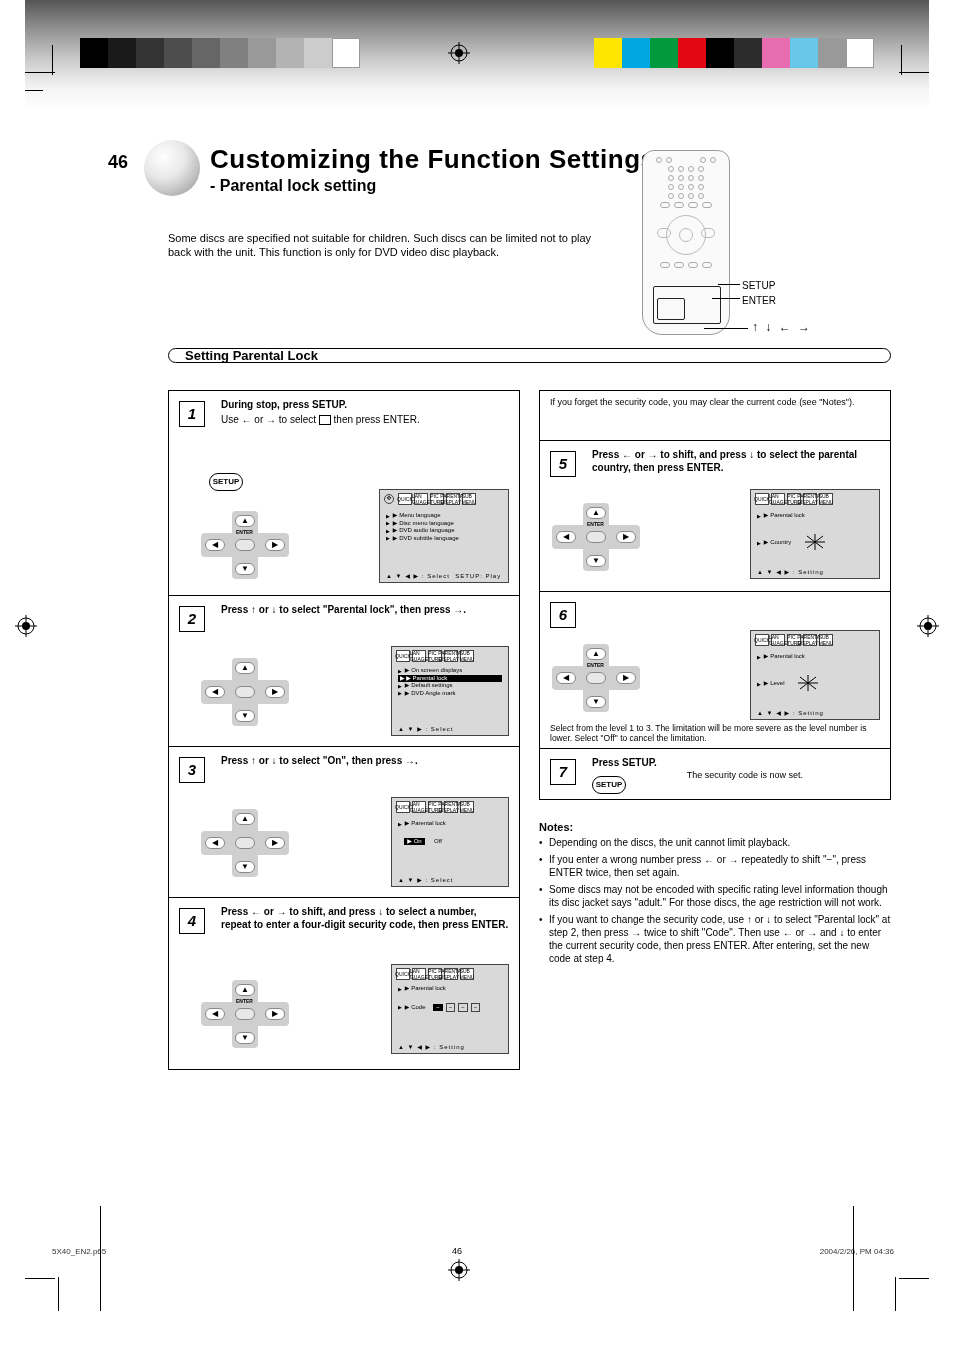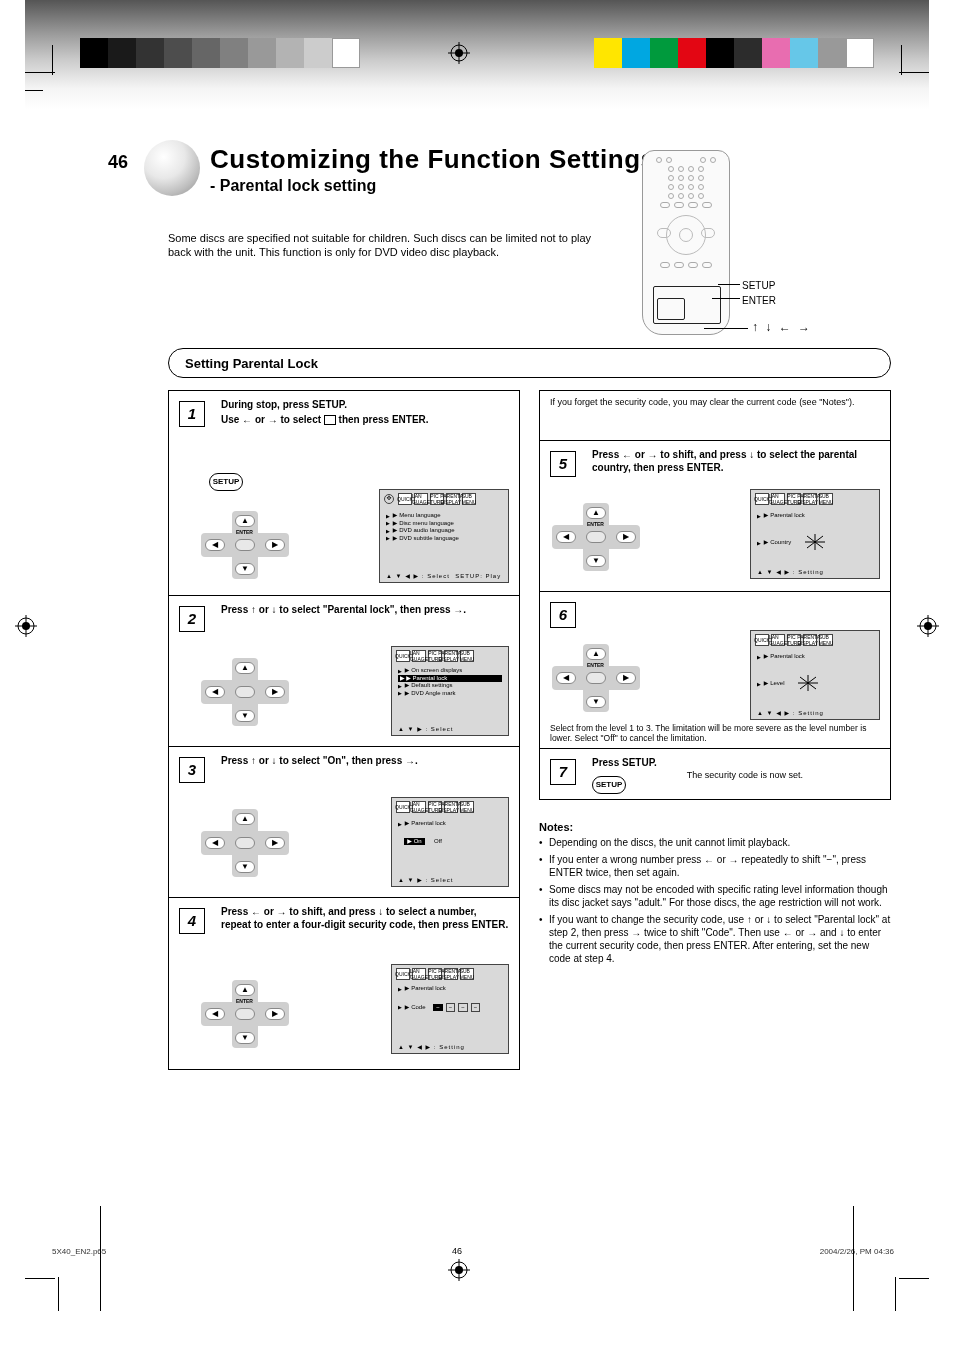--- a/index.html
+++ b/index.html
@@ -36,21 +36,21 @@
   .remote .dpad-area { height: 46px; margin: 4px 4px; position: relative; }
   .remote .ring { position: absolute; left: 50%; top: 50%; width: 40px; height: 40px; transform: translate(-50%,-50%);
     border: 1px solid #bbb; border-radius: 50%; }
   .remote .ring .c { position: absolute; left: 50%; top: 50%; width: 14px; height: 14px; transform: translate(-50%,-50%);
     border: 1px solid #bbb; border-radius: 50%; }
   .remote .ringside { position: absolute; width: 14px; height: 10px; border: 1px solid #bbb; border-radius: 5px; }
   .remote .hl-box { border: 1px solid #222; border-radius: 2px; position: absolute; }
   .remote-callout { position: absolute; font-size: 10px; }
   .remote-arrows { position: absolute; font-size: 12px; letter-spacing: 2px; }
 
-  .section-bar { position: absolute; left: 116px; top: 348px; width: 723px; height: 30px;
+  .section-bar { position: absolute; left: 116px; top: 348px; width: 723px; height: 15px;
     border: 1px solid #000; border-radius: 16px; display: flex; align-items: center; padding-left: 16px;
     background: #fff; font-size: 13px; font-weight: bold; }
 
   .col { position: absolute; width: 352px; border: 1px solid #000; }
   .col.left { left: 116px; top: 390px; height: 680px; }
   .col.right { left: 487px; top: 390px; height: 412px; }
   .hr { border-top: 1px solid #000; width: 100%; }
 
   .step { position: relative; padding: 8px 10px 10px 10px; font-size: 10px; line-height: 1.25; }
   .stepnum { position: absolute; left: 10px; top: 10px; width: 26px; height: 26px; border: 1.5px solid #000;
@@ -250,21 +250,21 @@
   <div class="section-bar">
     <span>Setting Parental Lock</span>
   </div>
 
   <div class="col left">
 
     <div class="step" style="height:204px">
       <div class="stepnum">1</div>
       <div class="stepbody">
         <div style="font-weight:bold">During stop, press SETUP.</div>
-        <div style="font-weight:bold;margin-top:2px">
+        <div style="font-weight:normal;margin-top:2px">
           <span>Use ← or → to select</span>
           <span style="display:inline-block;width:12px;height:10px;border:1px solid #000;vertical-align:middle;font-size:6px;text-align:center"></span>
           <span>then press ENTER.</span>
         </div>
       </div>
       <div style="position:absolute; left:40px; top:82px">
         <div class="oval-btn">SETUP</div>
       </div>
       <div class="step-dpad-wrap" style="left:30px; top:118px">
         <div class="dpad">

